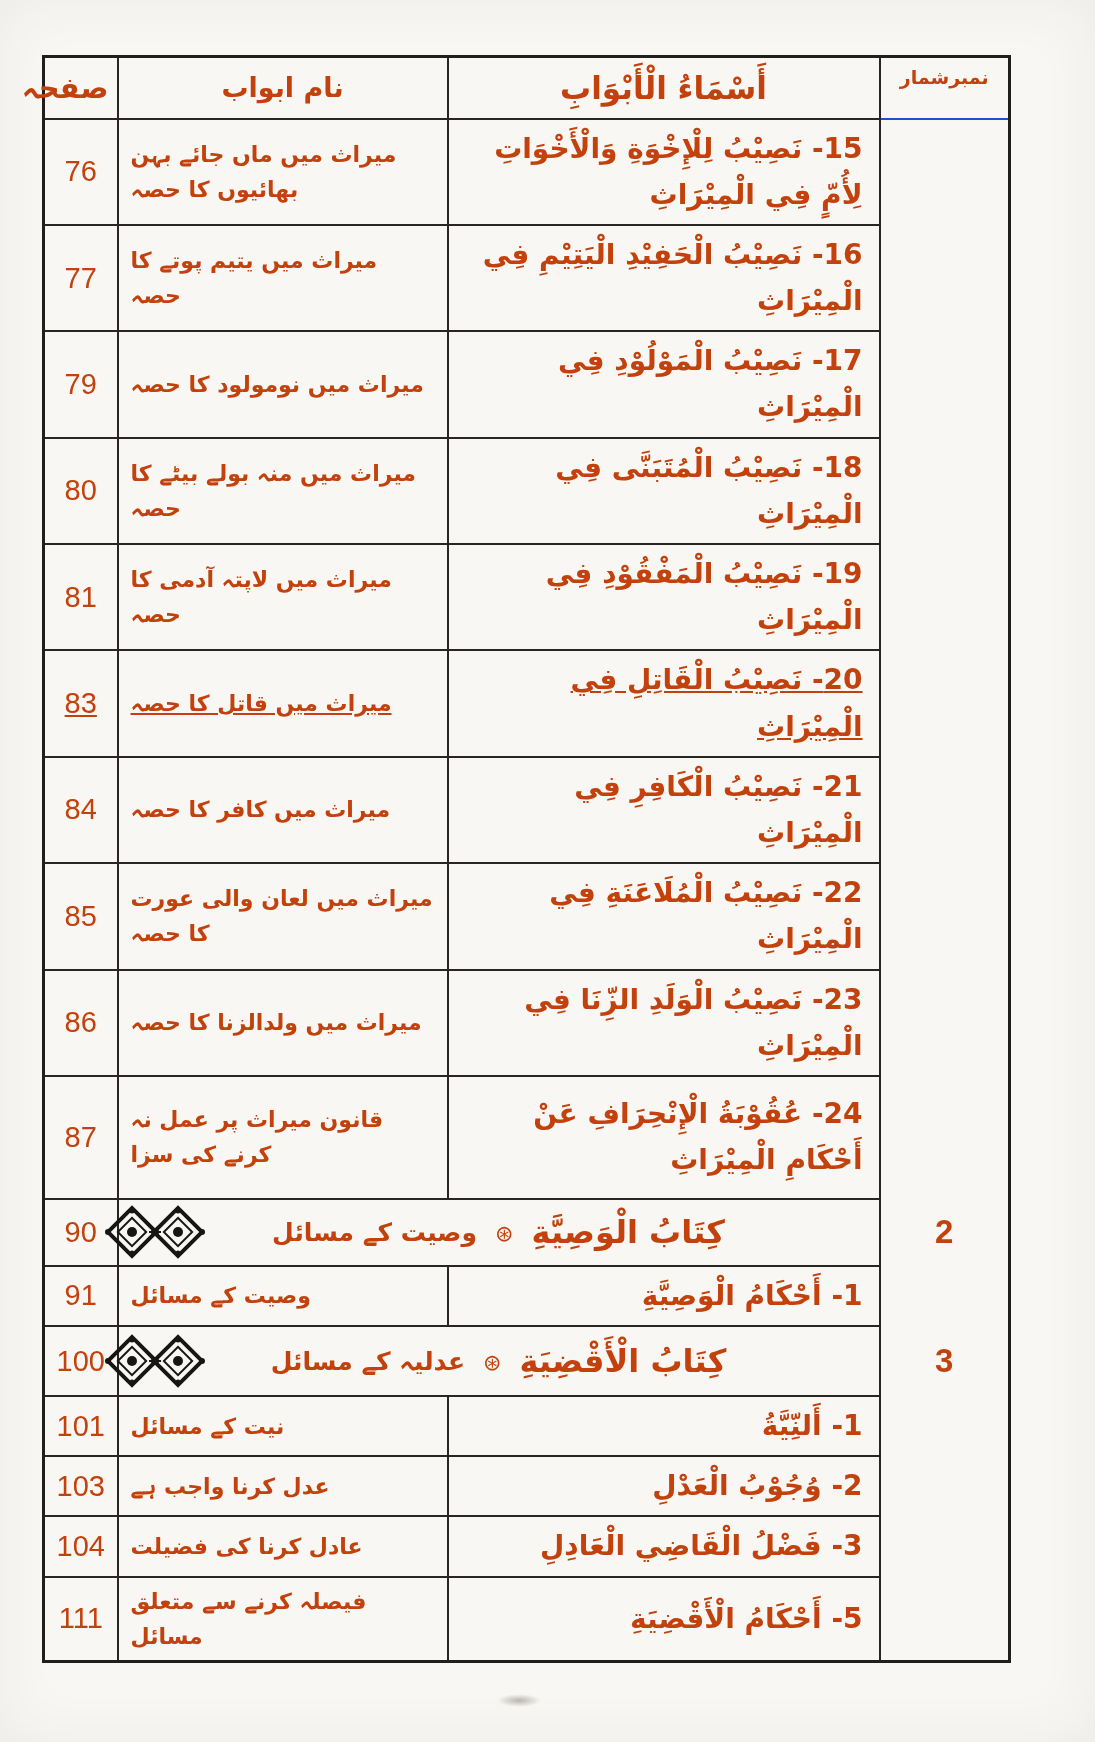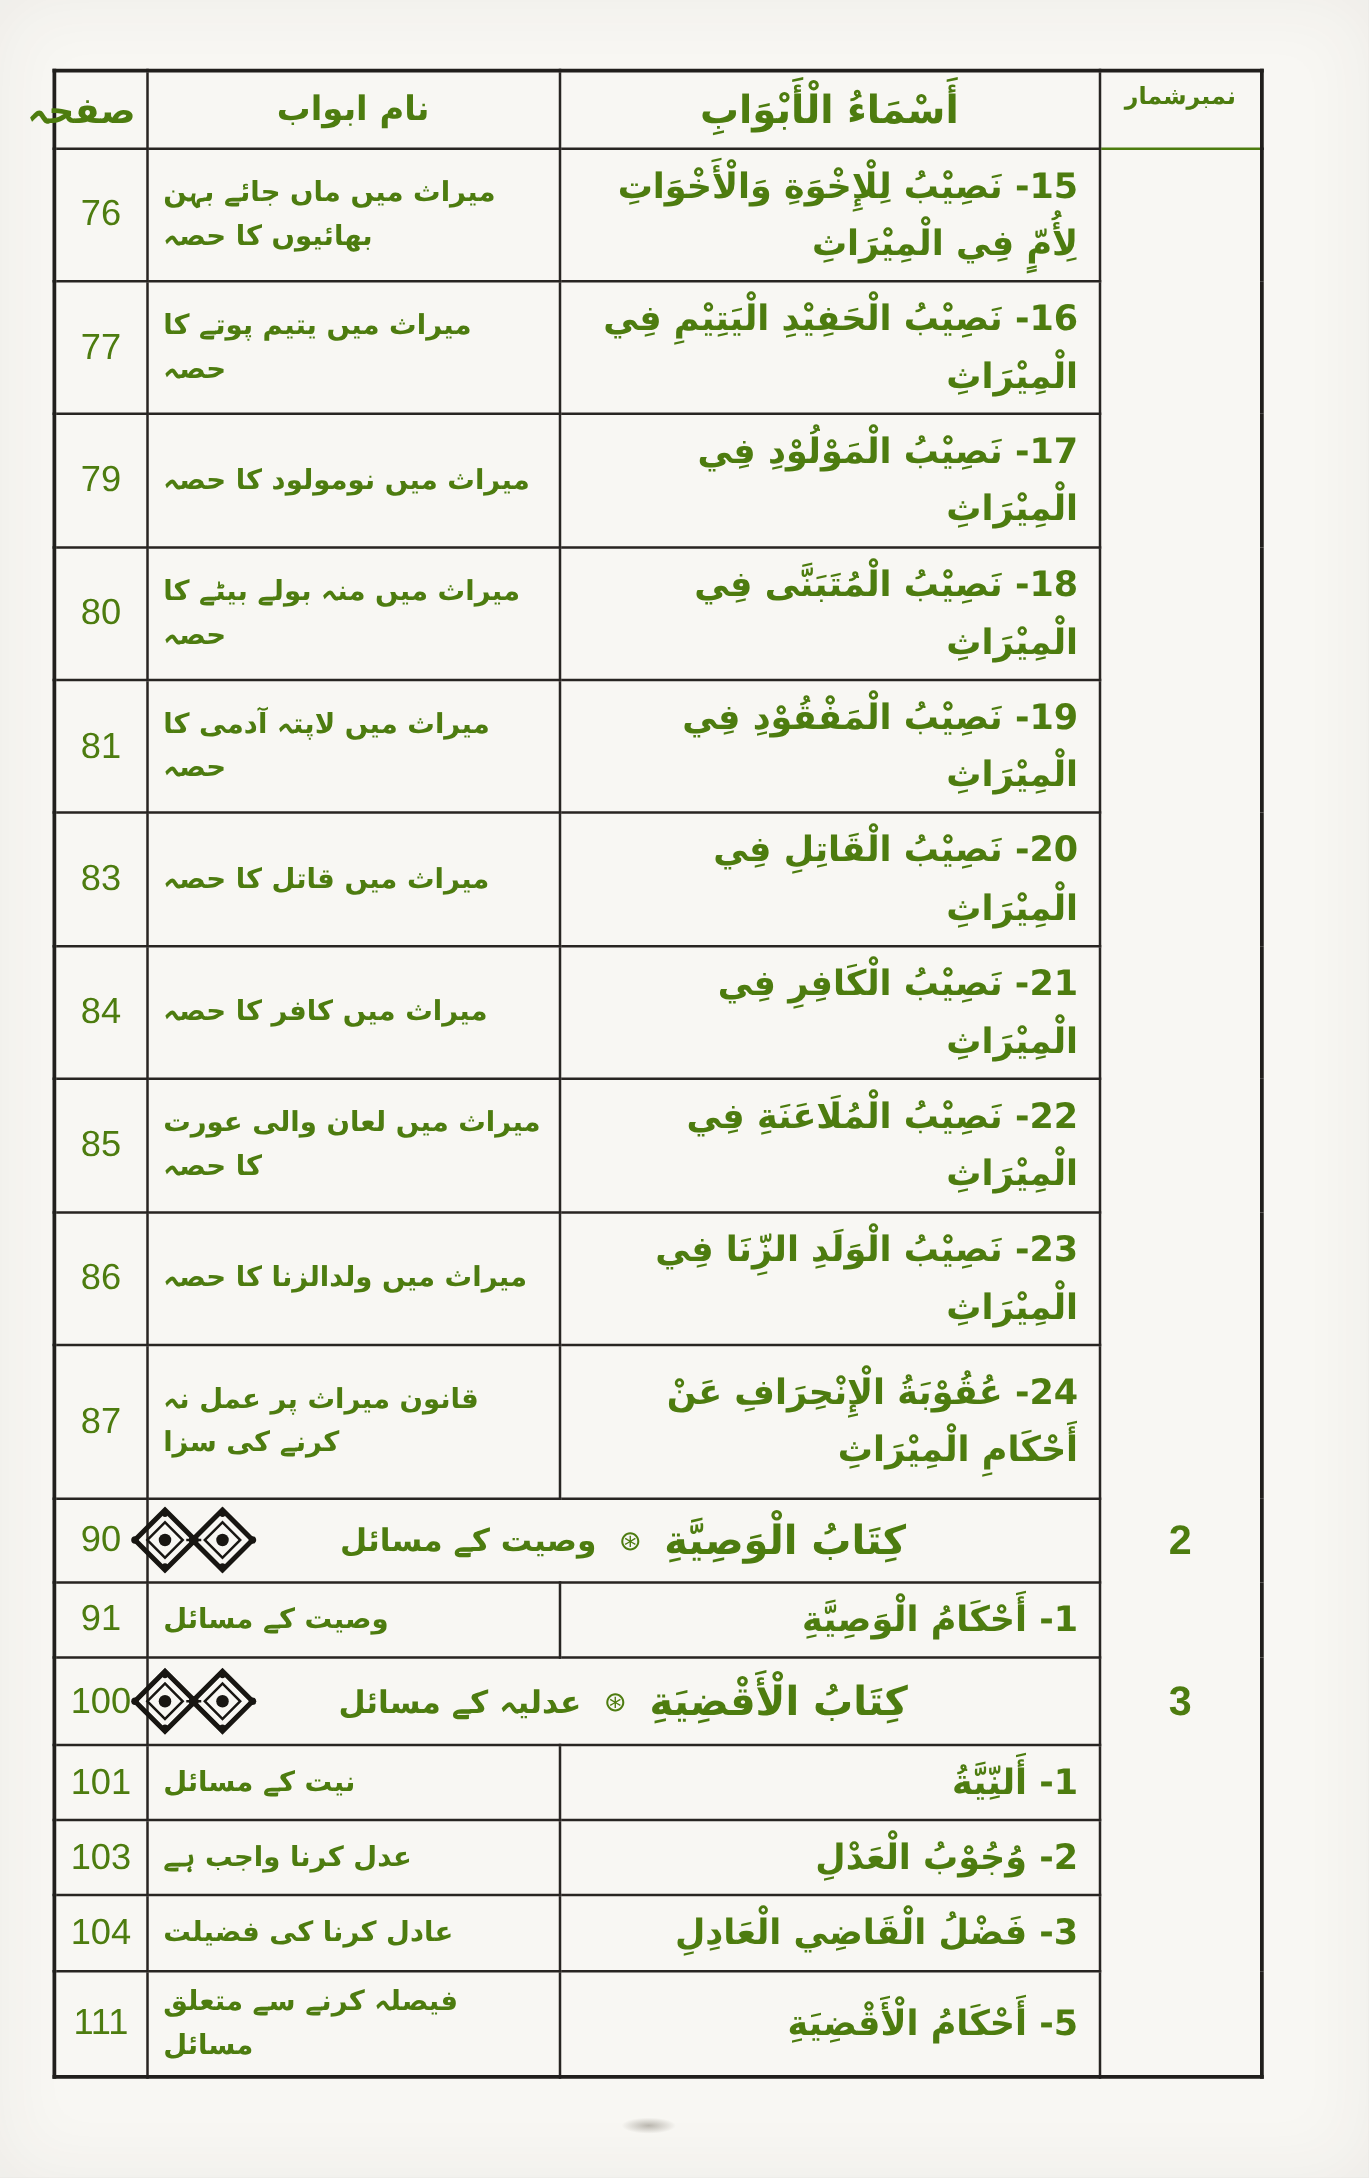--- a/index.html
+++ b/index.html
@@ -8,21 +8,21 @@
     width: 1095px; height: 1742px;
     background: #e9e7e1;
     font-family: "DejaVu Sans", "Liberation Sans", sans-serif;
   }
   .scan-page {
     position: relative;
     width: 1095px; height: 1742px;
     background: #f8f7f3;
     box-shadow: inset 0 0 60px rgba(60,55,45,0.06);
     overflow: hidden;
-    color: #4d7c0f;
+    color: #c2410c;
   }
   table.toc {
     position: absolute;
     left: 42px; top: 55px;
     width: 966px;
     border-collapse: collapse;
     table-layout: fixed;
     border: 3px solid #211f1c;
   }
   th, td {
@@ -50,21 +50,21 @@
     font-size: 28px; font-weight: bold;
     text-align: right; line-height: 1.65;
     padding: 6px 16px 6px 22px;
   }
   td.c-serial {
     border-top: none; border-bottom: none;
     text-align: center;
     font-family: "Liberation Sans", sans-serif;
     font-size: 33px; font-weight: bold;
   }
-  th.h-serial { border-bottom: 2px solid #4d7c0f; border-radius: 13px; }
+  th.h-serial { border-bottom: 2px solid #1d4ed8; border-radius: 13px; }
 
   td.c-section {
     position: relative;
     text-align: center;
     padding: 6px 10px;
   }
   .sec-line { display: inline-flex; align-items: center; gap: 18px; white-space: nowrap; }
   .sec-arabic { font-size: 32px; font-weight: bold; }
   .sec-star   { font-size: 22px; line-height: 1; position: relative; top: 2px; }
   .sec-urdu   { font-size: 25px; font-weight: bold; }
@@ -124,21 +124,21 @@
           <td class="c-urdu" dir="rtl">میراث میں منہ بولے بیٹے کا حصہ</td>
           <td class="c-arabic" dir="rtl">18- نَصِيْبُ الْمُتَبَنَّى فِي الْمِيْرَاثِ</td>
           <td class="c-serial"></td>
         </tr>
         <tr style="height: 65px;">
           <td class="c-page">81</td>
           <td class="c-urdu" dir="rtl">میراث میں لاپتہ آدمی کا حصہ</td>
           <td class="c-arabic" dir="rtl">19- نَصِيْبُ الْمَفْقُوْدِ فِي الْمِيْرَاثِ</td>
           <td class="c-serial"></td>
         </tr>
-        <tr style="height: 55px;">
+        <tr style="height: 55px; text-decoration: underline;">
           <td class="c-page">83</td>
           <td class="c-urdu" dir="rtl">میراث میں قاتل کا حصہ</td>
           <td class="c-arabic" dir="rtl">20- نَصِيْبُ الْقَاتِلِ فِي الْمِيْرَاثِ</td>
           <td class="c-serial"></td>
         </tr>
         <tr style="height: 55px;">
           <td class="c-page">84</td>
           <td class="c-urdu" dir="rtl">میراث میں کافر کا حصہ</td>
           <td class="c-arabic" dir="rtl">21- نَصِيْبُ الْكَافِرِ فِي الْمِيْرَاثِ</td>
           <td class="c-serial"></td>

